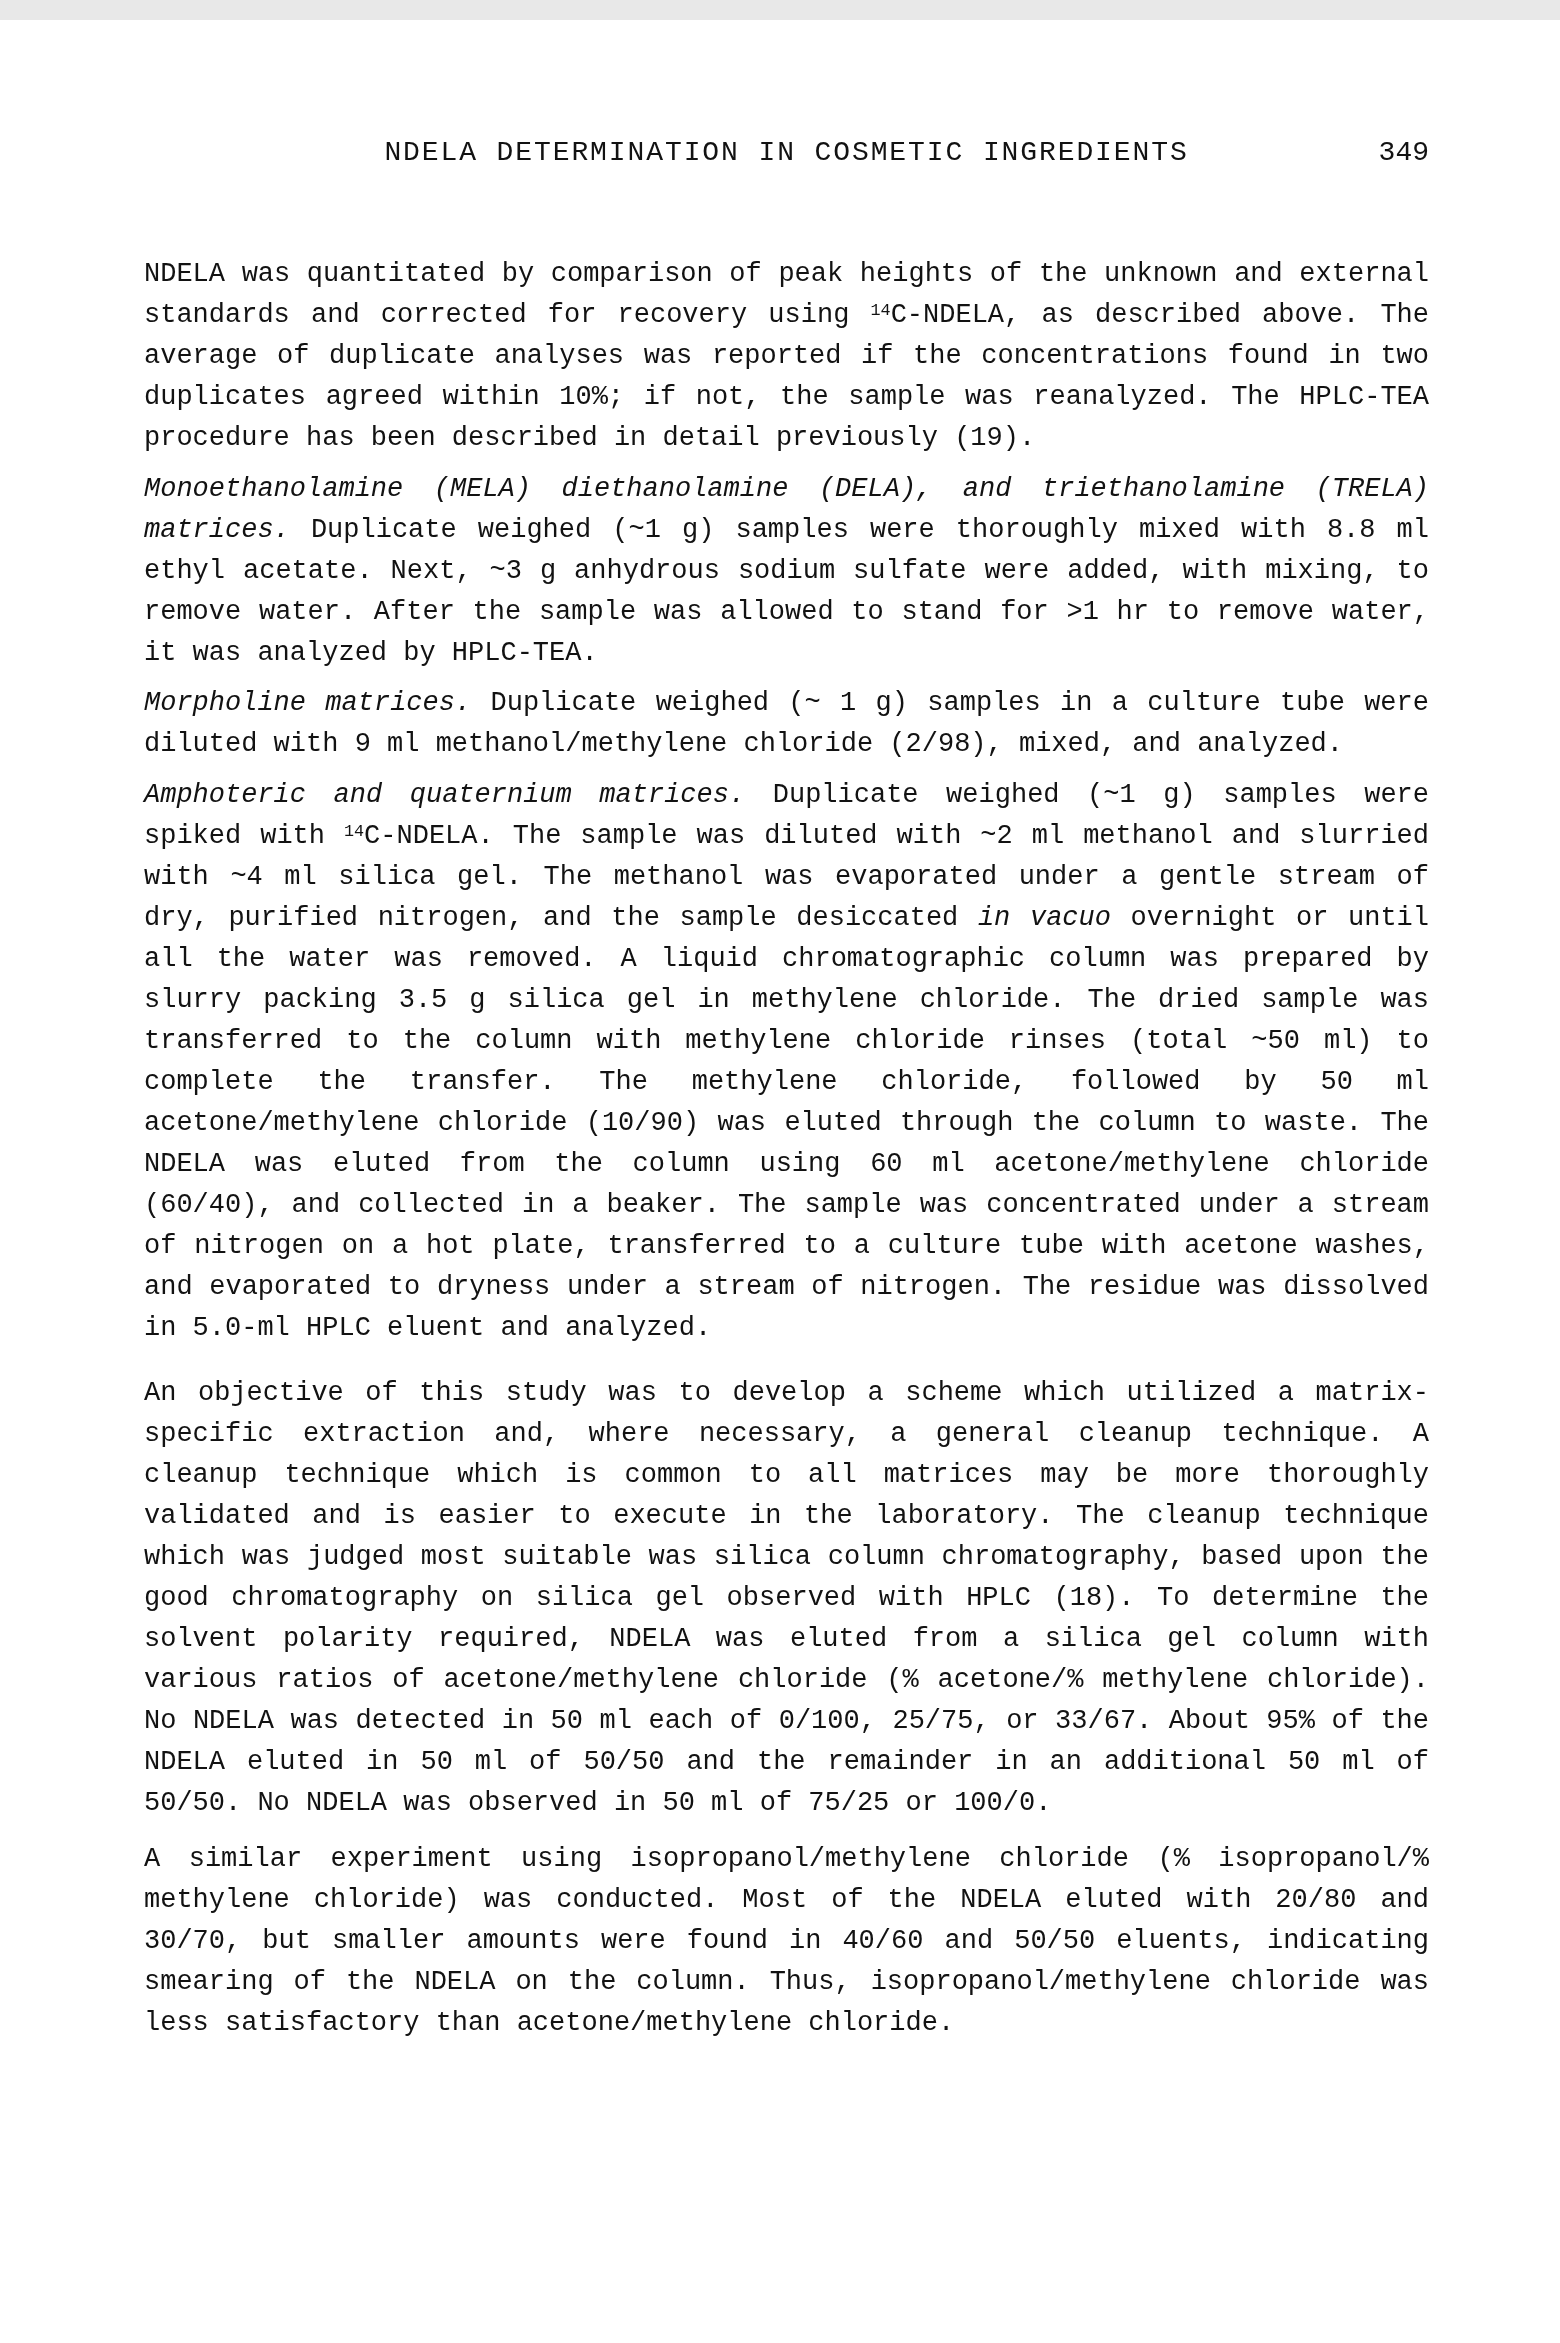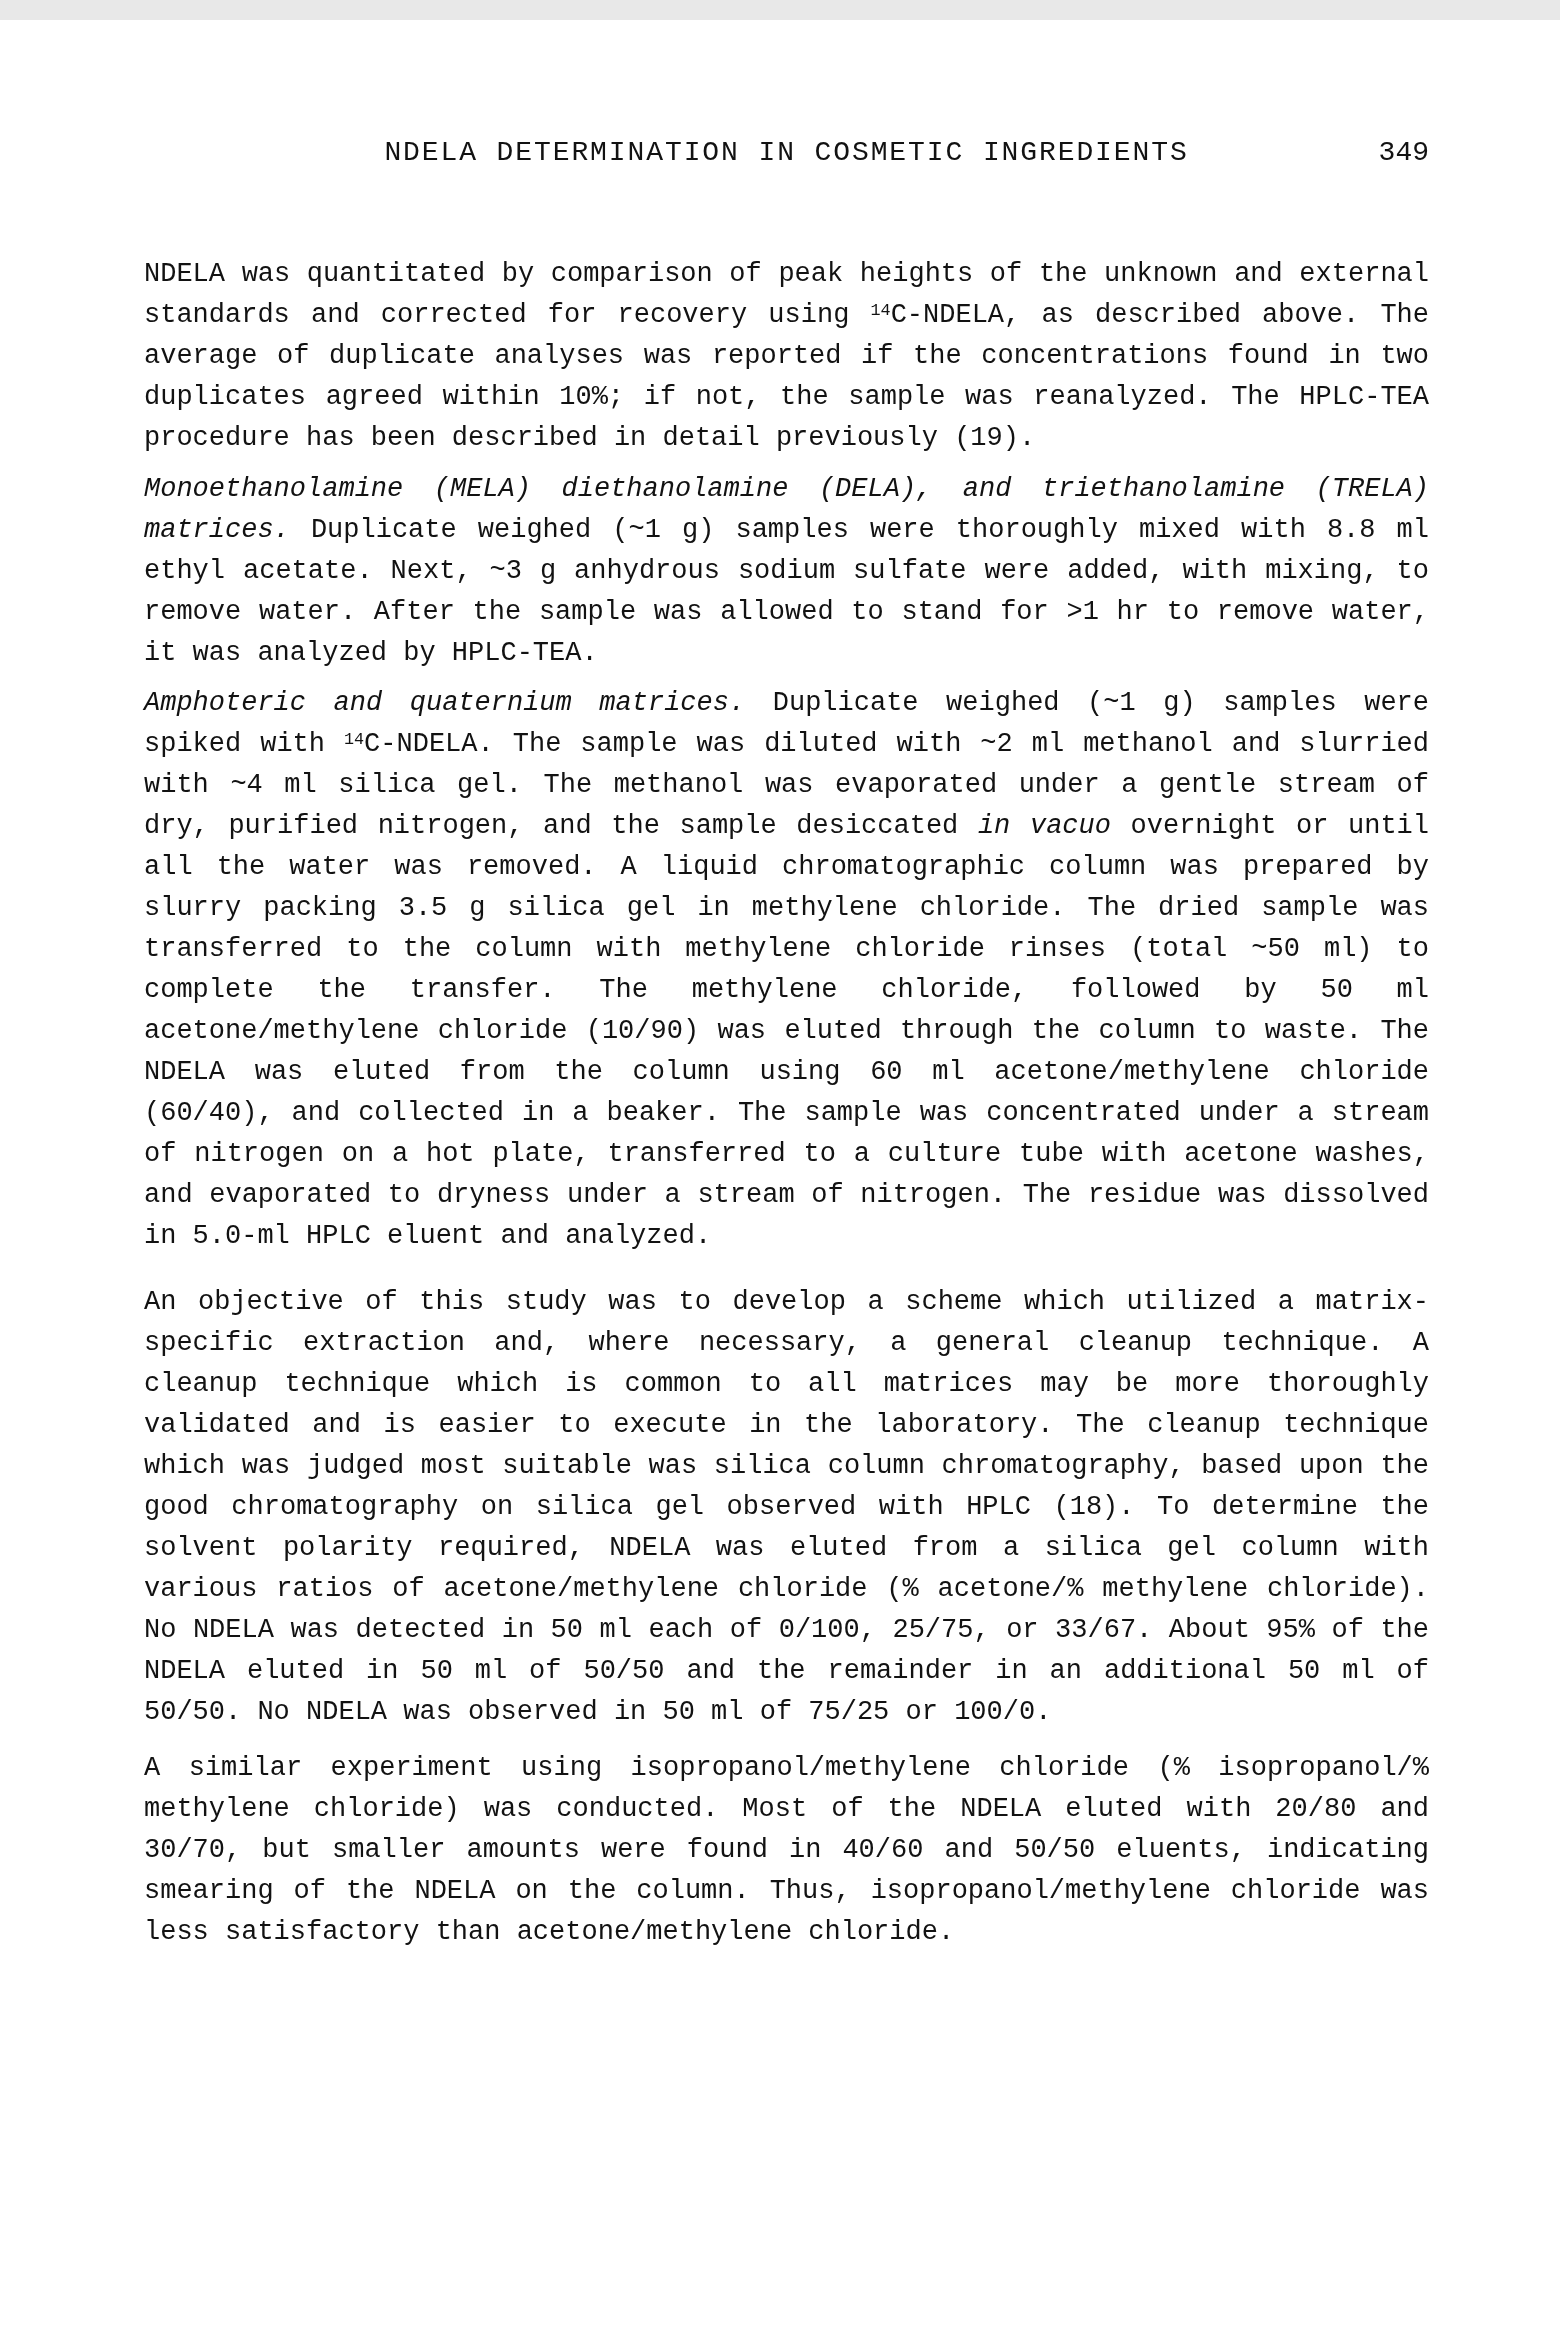--- a/index.html
+++ b/index.html
@@ -79,20 +79,21 @@
       <span class="running-title">NDELA DETERMINATION IN COSMETIC INGREDIENTS</span>
       <span class="page-number">349</span>
     </div>
 
     <div class="body-text">
 
       <p class="p-first"><span>NDELA was quantitated by comparison of peak heights of the unknown and external standards and corrected for recovery using </span><span class="sup">14</span><span>C-NDELA, as described above. The average of duplicate analyses was reported if the concentrations found in two duplicates agreed within 10%; if not, the sample was reanalyzed. The HPLC-TEA procedure has been described in detail previously (19).</span></p>
 
       <p class="p-follow"><span class="it">Monoethanolamine (MELA) diethanolamine (DELA), and triethanolamine (TRELA) matrices.</span><span> Duplicate weighed (~1 g) samples were thoroughly mixed with 8.8 ml ethyl acetate. Next, ~3 g anhydrous sodium sulfate were added, with mixing, to remove water. After the sample was allowed to stand for &gt;1 hr to remove water, it was analyzed by HPLC-TEA.</span></p>
 
+      <p class="p-follow"><span class="it">Morpholine matrices.</span><span> Duplicate weighed (~ 1 g) samples in a culture tube were diluted with 9 ml methanol/methylene chloride (2/98), mixed, and analyzed.</span></p>
 
       <p class="p-follow"><span class="it">Amphoteric and quaternium matrices.</span><span> Duplicate weighed (~1 g) samples were spiked with </span><span class="sup">14</span><span>C-NDELA. The sample was diluted with ~2 ml methanol and slurried with ~4 ml silica gel. The methanol was evaporated under a gentle stream of dry, purified nitrogen, and the sample desiccated </span><span class="it">in vacuo</span><span> overnight or until all the water was removed. A liquid chromatographic column was prepared by slurry packing 3.5 g silica gel in methylene chloride. The dried sample was transferred to the column with methylene chloride rinses (total ~50 ml) to complete the transfer. The methylene chloride, followed by 50 ml acetone/methylene chloride (10/90) was eluted through the column to waste. The NDELA was eluted from the column using 60 ml acetone/methylene chloride (60/40), and collected in a beaker. The sample was concentrated under a stream of nitrogen on a hot plate, transferred to a culture tube with acetone washes, and evaporated to dryness under a stream of nitrogen. The residue was dissolved in 5.0-ml HPLC eluent and analyzed.</span></p>
 
 
 
       <p class="p-after-subhead"><span>An objective of this study was to develop a scheme which utilized a matrix-specific extraction and, where necessary, a general cleanup technique. A cleanup technique which is common to all matrices may be more thoroughly validated and is easier to execute in the laboratory. The cleanup technique which was judged most suitable was silica column chromatography, based upon the good chromatography on silica gel observed with HPLC (18). To determine the solvent polarity required, NDELA was eluted from a silica gel column with various ratios of acetone/methylene chloride (% acetone/% methylene chloride). No NDELA was detected in 50 ml each of 0/100, 25/75, or 33/67. About 95% of the NDELA eluted in 50 ml of 50/50 and the remainder in an additional 50 ml of 50/50. No NDELA was observed in 50 ml of 75/25 or 100/0.</span></p>
 
       <p class="p-last"><span>A similar experiment using isopropanol/methylene chloride (% isopropanol/% methylene chloride) was conducted. Most of the NDELA eluted with 20/80 and 30/70, but smaller amounts were found in 40/60 and 50/50 eluents, indicating smearing of the NDELA on the column. Thus, isopropanol/methylene chloride was less satisfactory than acetone/methylene chloride.</span></p>
 
     </div>

